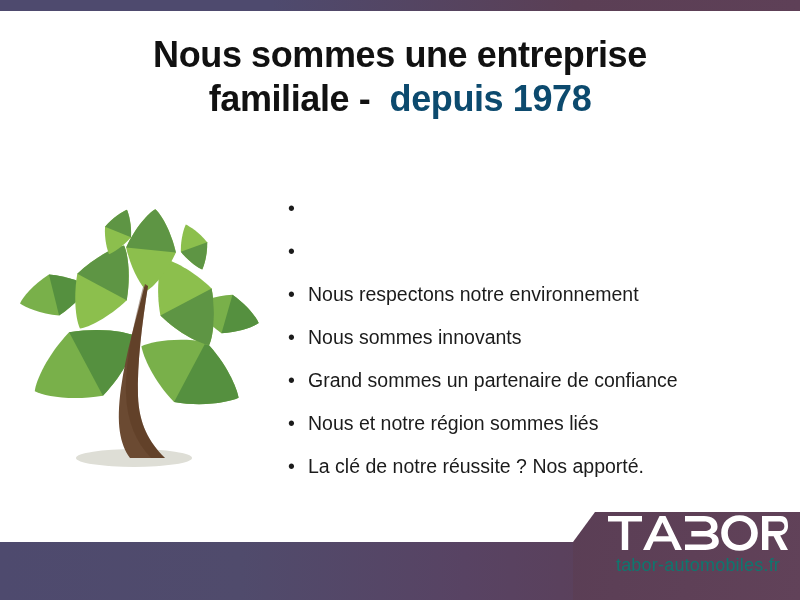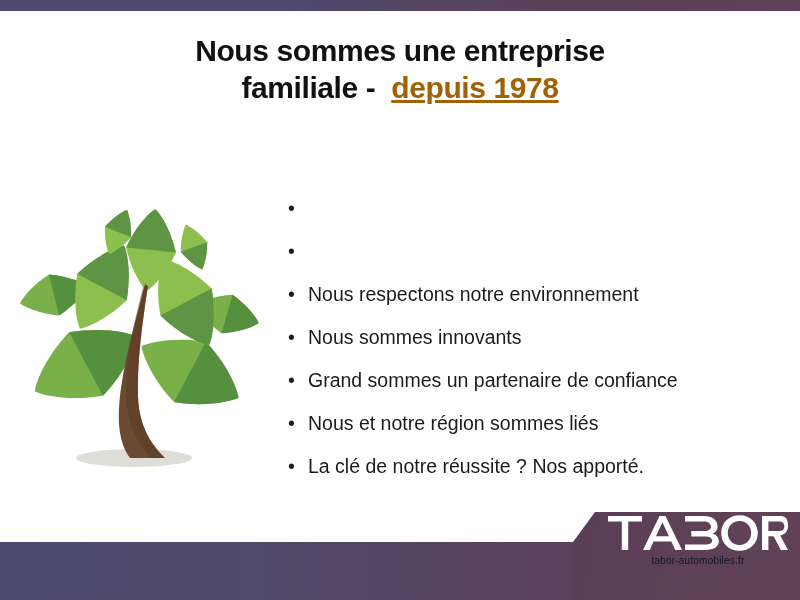--- a/index.html
+++ b/index.html
@@ -31,33 +31,32 @@
     background: linear-gradient(90deg, #4E4A6E 0%, #4E4A6E 34%, #5B3F55 72%, #5E4057 100%);
   }
 
   
   .headline {
     position: absolute;
     left: 40px;
     top: 33px;
     width: 720px;
     text-align: center;
-    font-size: 30px;
+    font-size: 36px;
     font-weight: bold;
     line-height: 1.23;
     letter-spacing: -0.4px;
     color: #111111;
   }
   .headline .line {
     display: block;
     white-space: nowrap;
   }
   .headline .accent {
-    color: #a16207;
-    text-decoration: underline;
+    color: #0c4a6e;
   }
   .headline .dash {
     color: #111111;
   }
 
   
   .bullets {
     position: absolute;
     left: 286px;
     top: 192px;
@@ -131,24 +130,24 @@
   }
   .logo-mark {
     display: block;
     width: 180px;
     height: 38px;
     margin: 0 auto;
   }
   .logo-tagline {
     display: block;
     margin-top: 3px;
-    font-size: 10px;
+    font-size: 18px;
     font-weight: normal;
     letter-spacing: 0.2px;
-    color: #0f172a;
+    color: #0f766e;
     white-space: nowrap;
   }
 </style>
 </head>
 <body>
 
 <div class="slide">
 
   <div class="top-band"></div>
 

